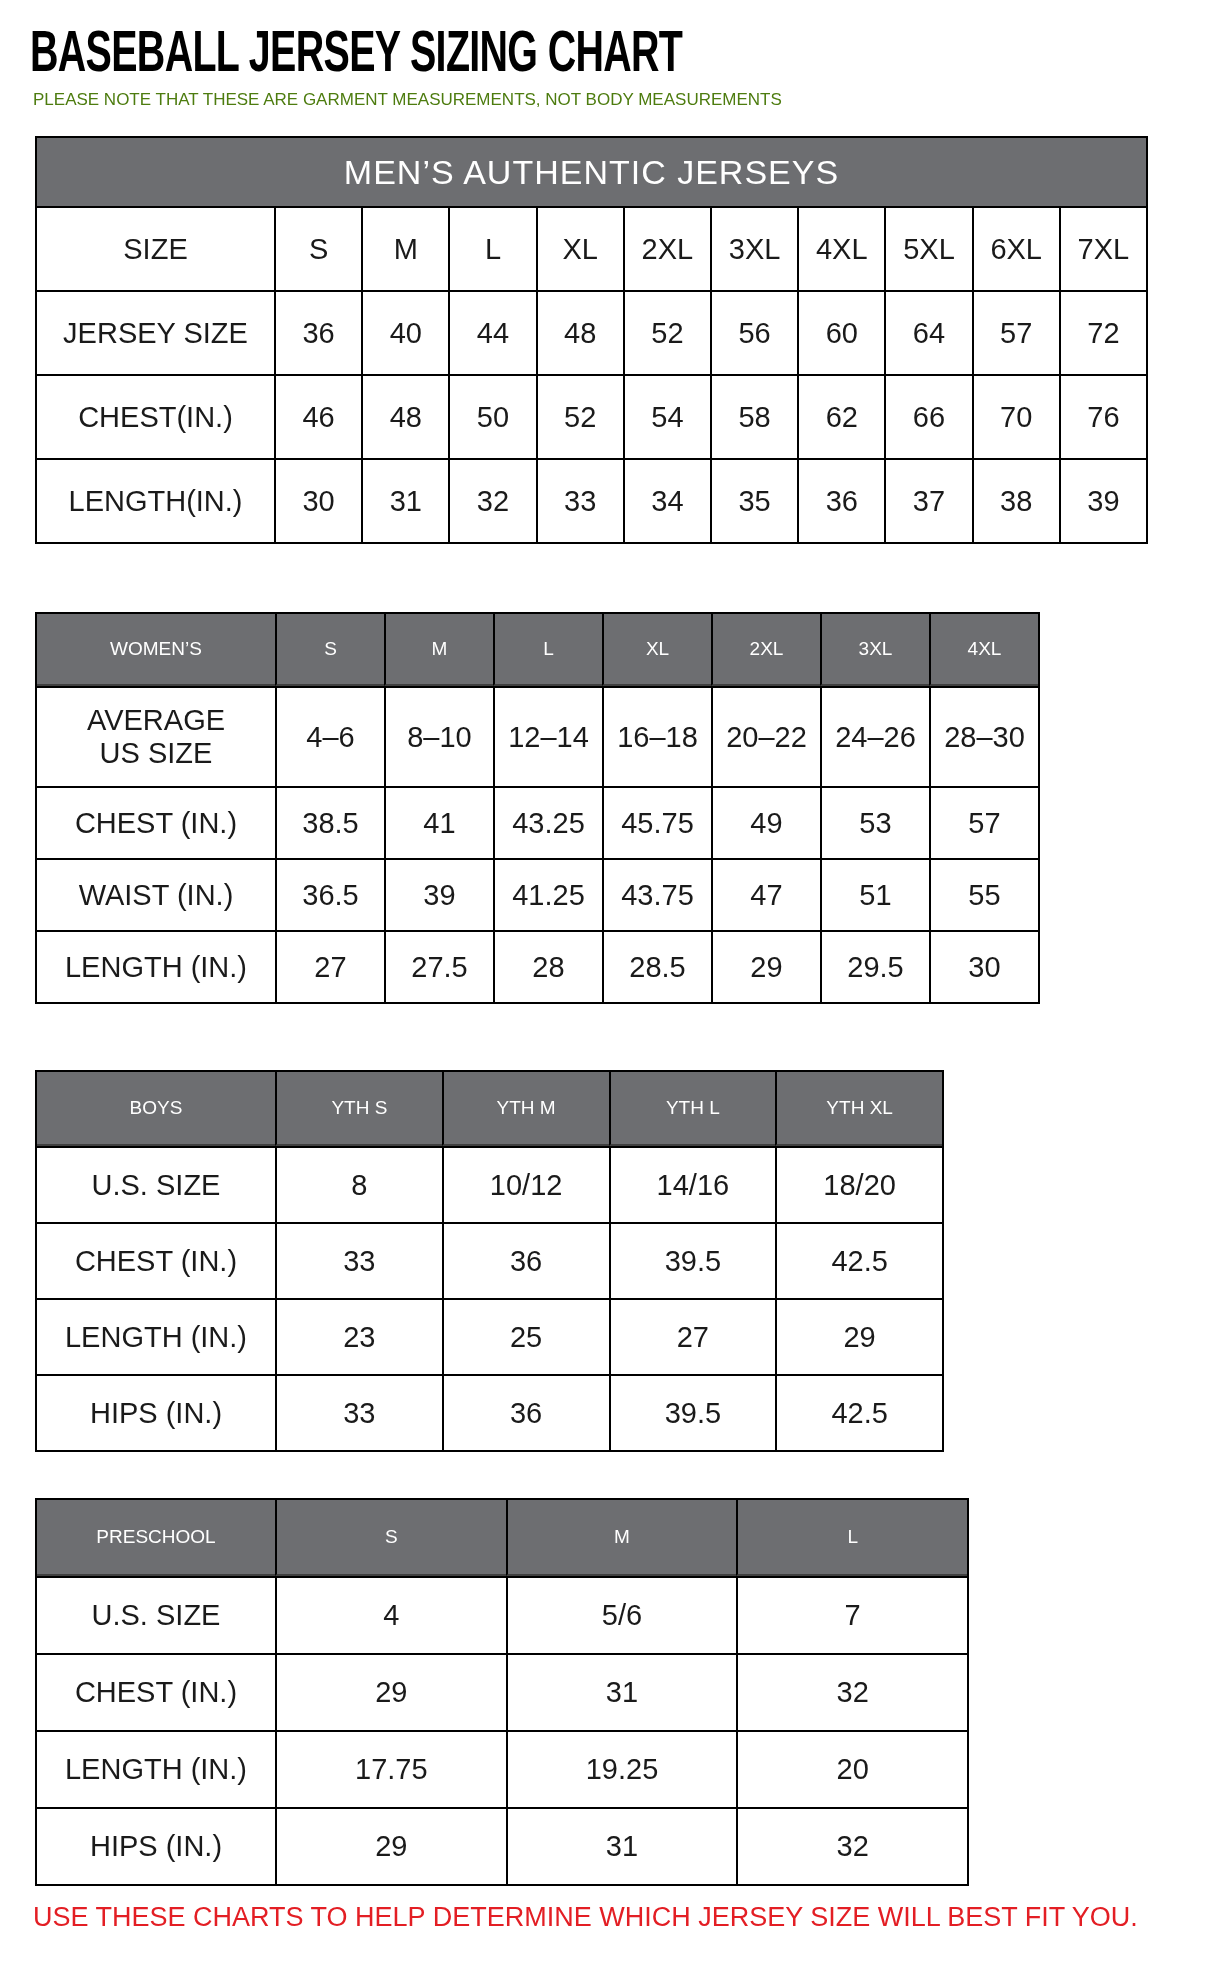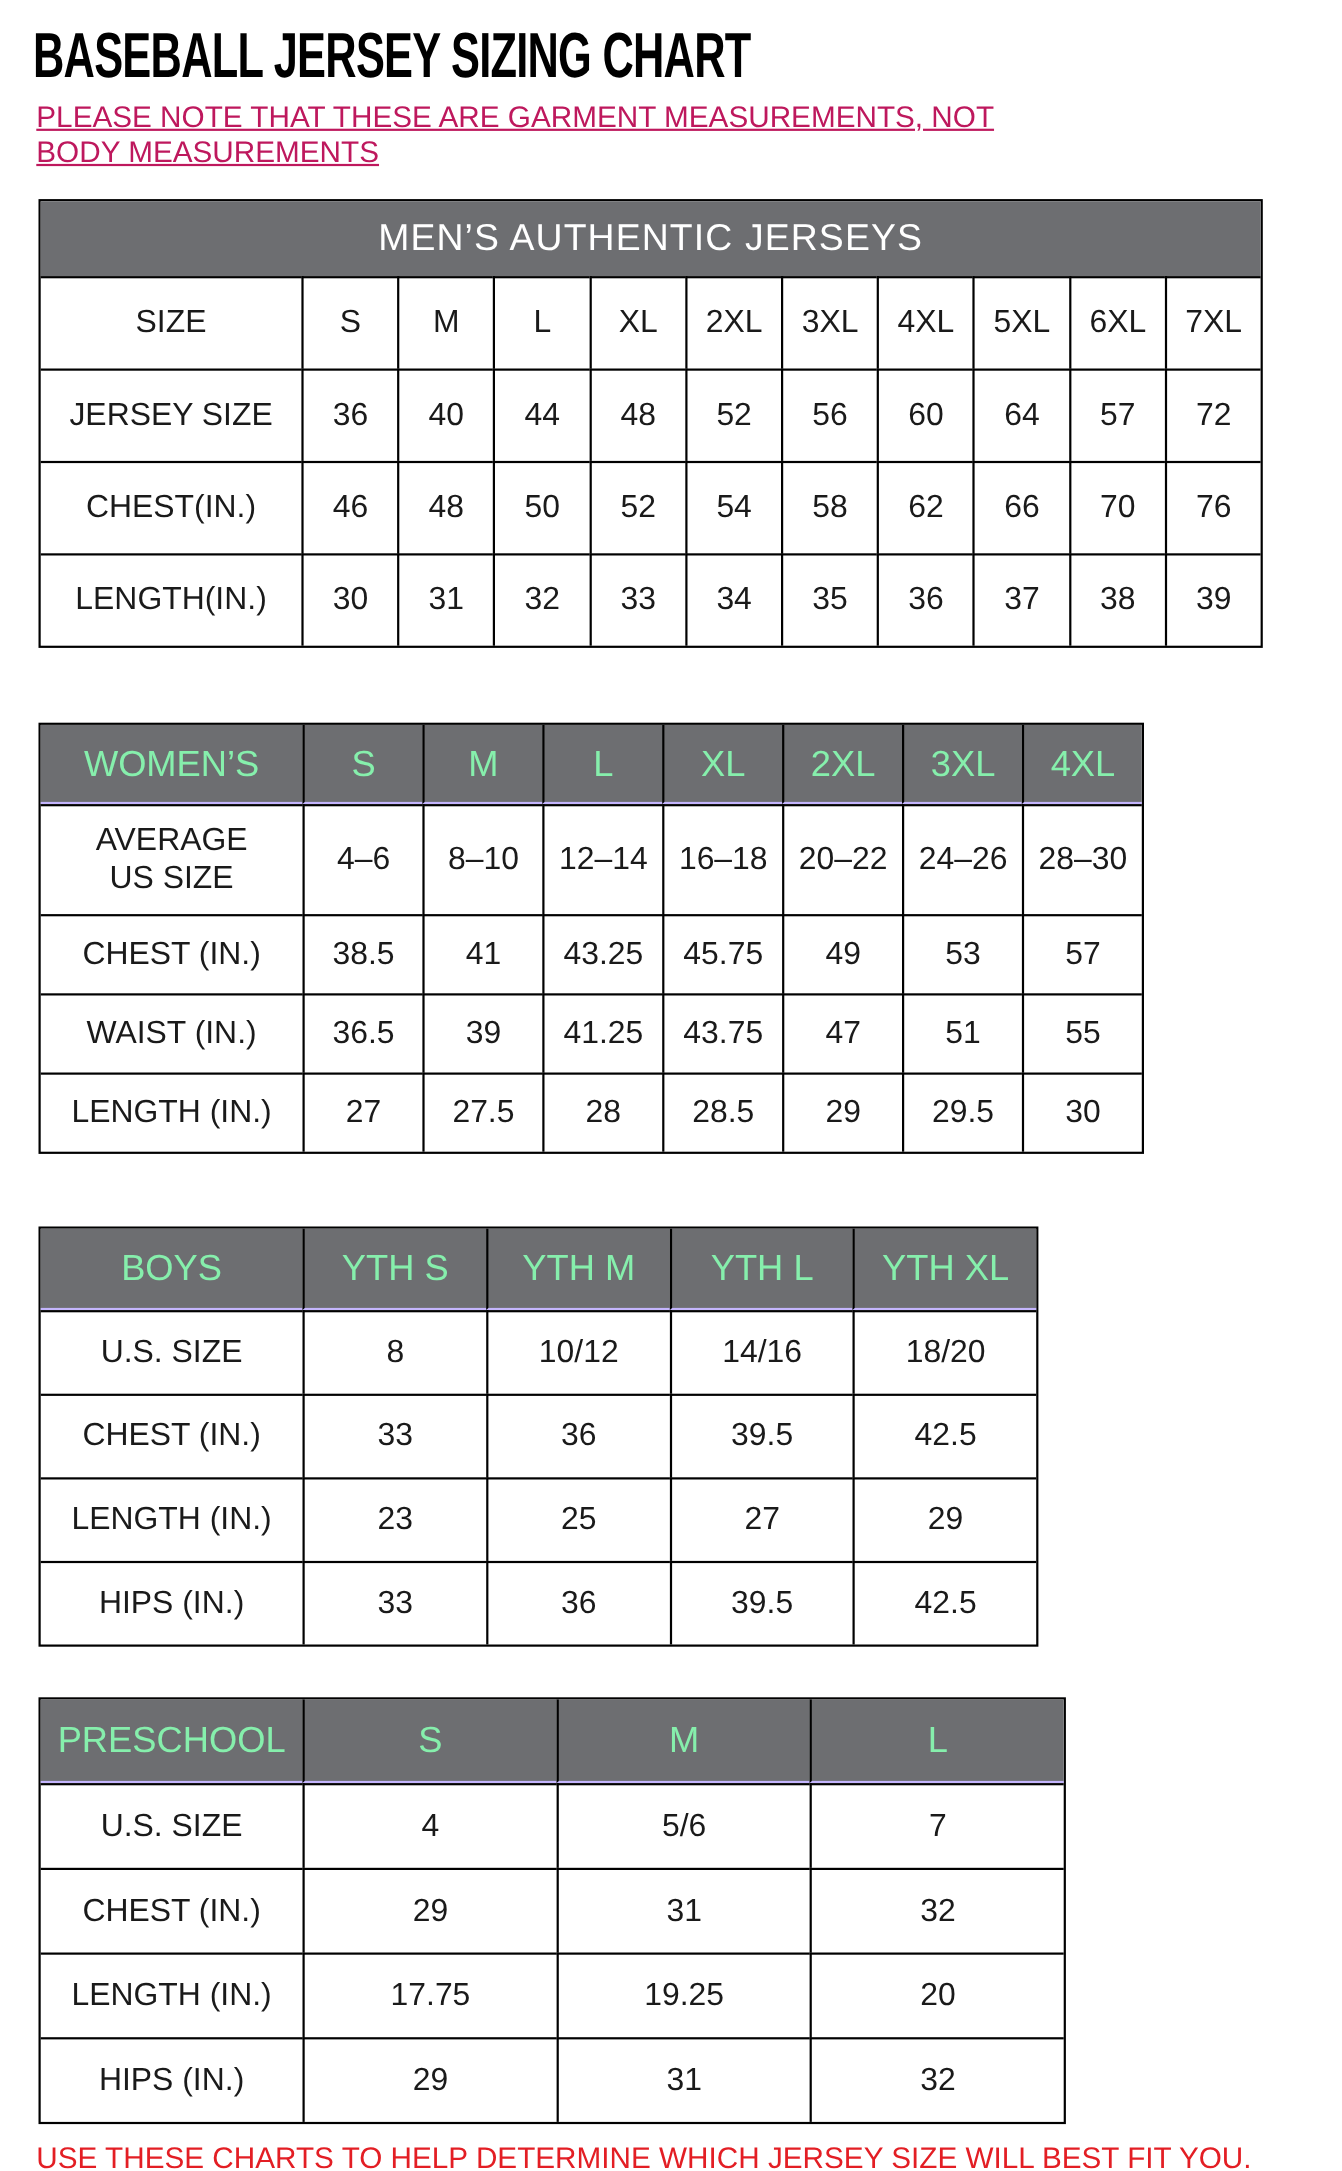--- a/index.html
+++ b/index.html
@@ -18,24 +18,23 @@
     line-height: 1.0;
     letter-spacing: -1px;
     color: #000000;
     transform: scaleX(0.68);
     transform-origin: left center;
     white-space: nowrap;
   }
   .note {
     margin: 10px 0 0 33px;
     max-width: 880px;
-    font-size: 27px;
+    font-size: 17px;
     line-height: 1.2;
-    color: #be185d;
-    text-decoration: underline;
+    color: #4d7c0f;
   }
   .tbl {
     display: grid;
     border: 2px solid #000;
     background: #fff;
   }
   .tbl-mens {
     margin: 26px 0 0 35px;
     width: 1113px;
     grid-template-columns: 237px repeat(10, 1fr);
@@ -77,23 +76,23 @@
     font-size: 29px;
     border-top: 2px solid #000;
     border-left: 2px solid #000;
     white-space: pre-line;
     line-height: 1.15;
     color: #1a1a1a;
   }
   .c.col0 { border-left: none; }
   .c.hdr {
     background: #6d6e71;
-    color: #86efac;
-    border-bottom: 2px solid #c4b5fd;
-    font-size: 33px;
+    color: #ffffff;
+    border-bottom: 2px solid #404040;
+    font-size: 19px;
   }
   .c.hdr.row0 { border-top: none; }
   .footer-note {
     margin: 16px 0 0 33px;
     font-size: 27px;
     color: #e31e24;
     white-space: nowrap;
   }
 </style>
 </head>

